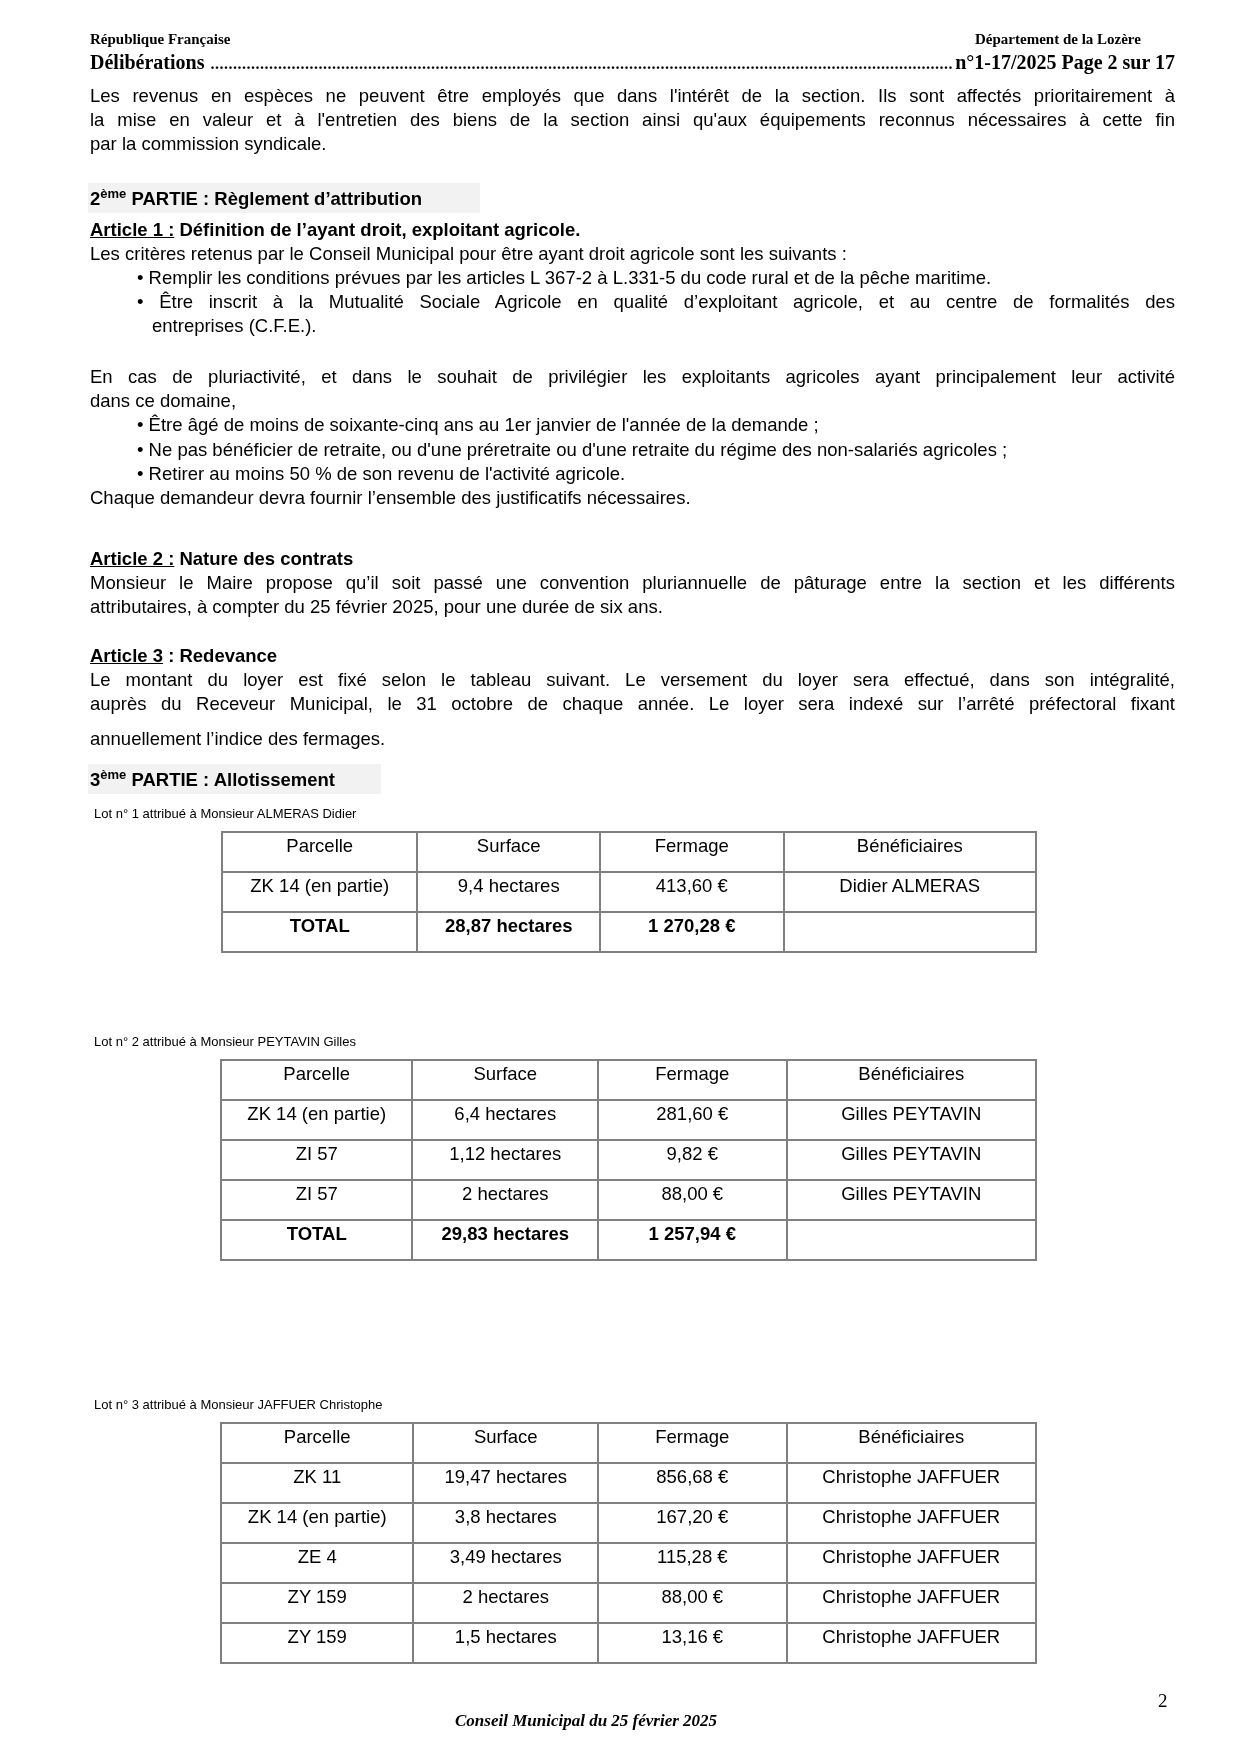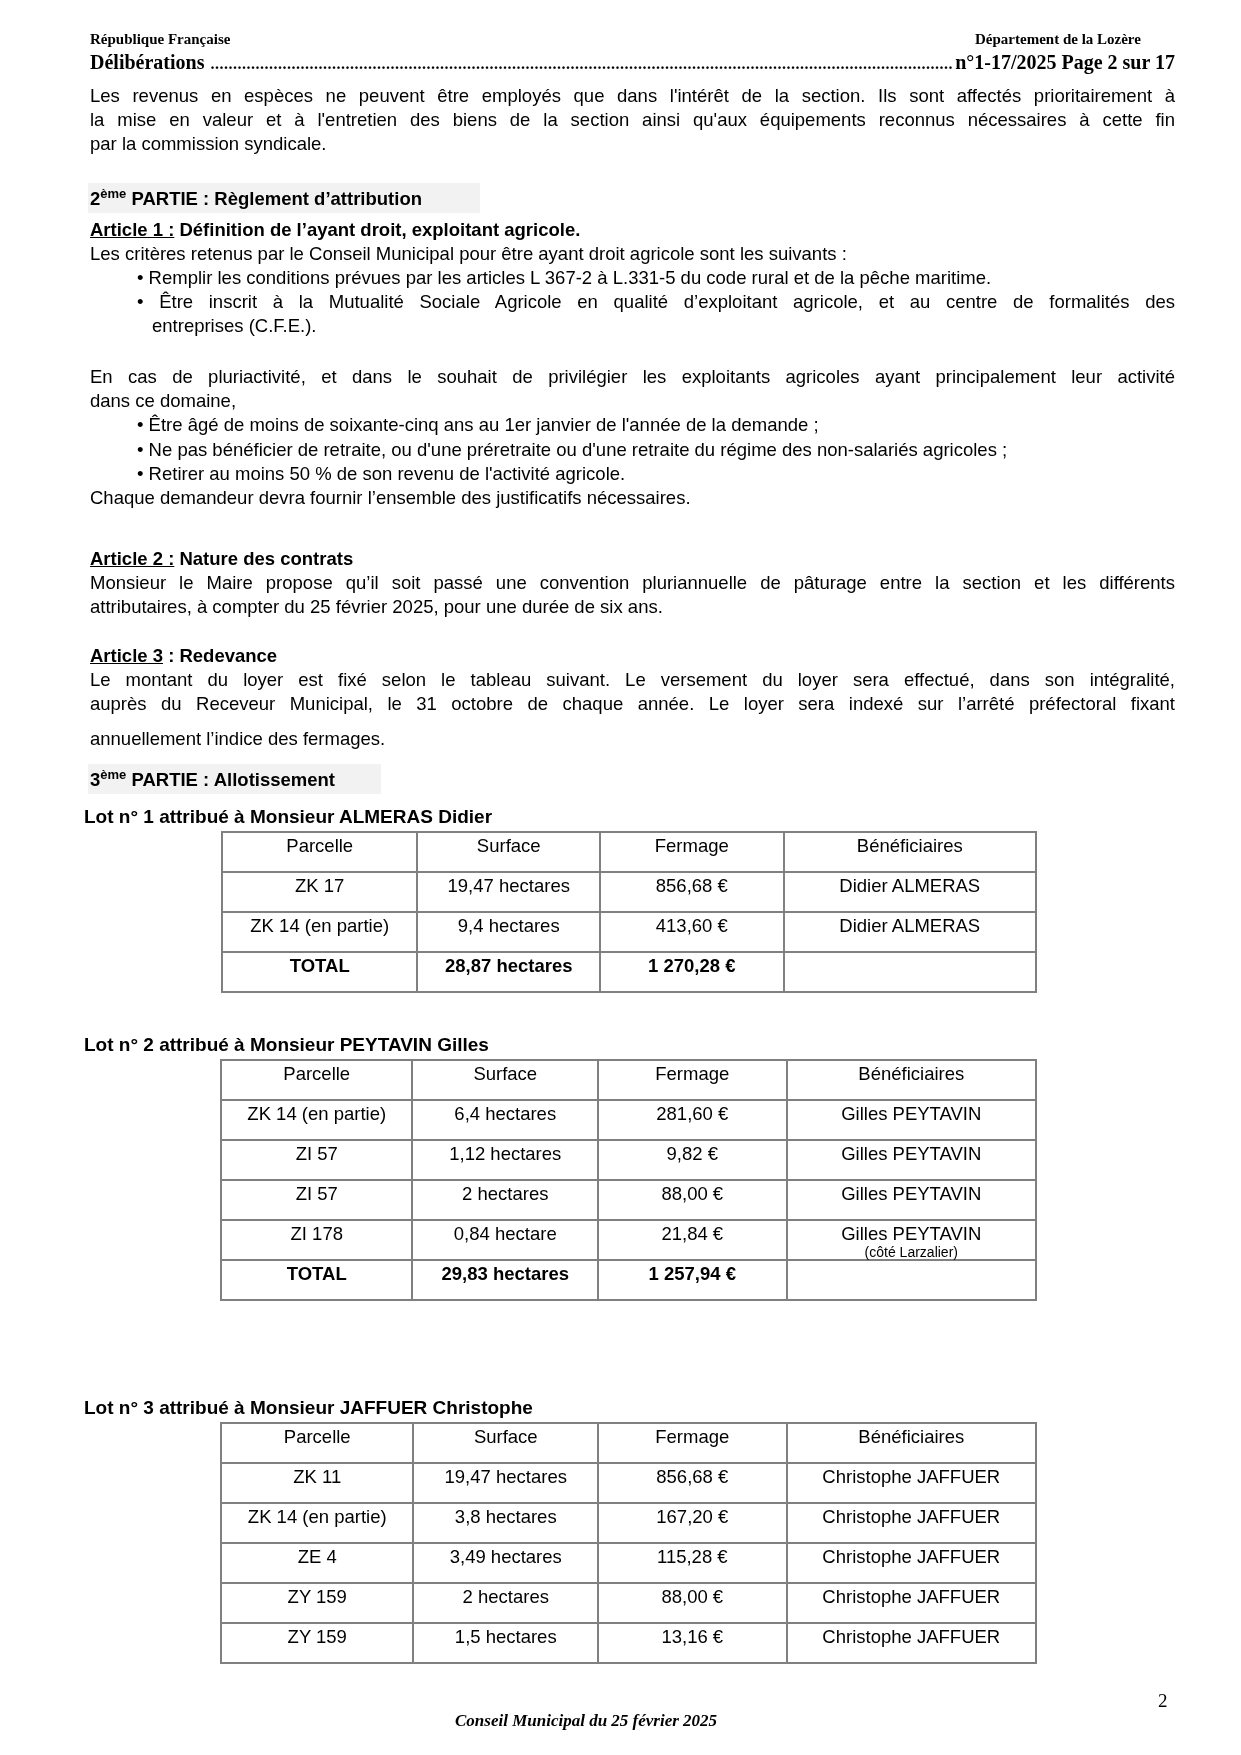--- a/index.html
+++ b/index.html
@@ -14,21 +14,21 @@
   .para { left: 90px; width: 1085px; text-align: justify; }
   .line { left: 90px; white-space: nowrap; }
   .justify-last { text-align-last: justify; }
   .bullet { left: 137px; width: 1038px; }
   .bullet-cont { left: 152px; }
   .band { background: #f2f2f2; left: 88px; height: 30px; }
   .band-text { font-weight: bold; font-size: 18.5px; left: 90px; white-space: nowrap; }
   .band-text sup { font-size: 13px; vertical-align: 7px; }
   .art-title { font-weight: bold; }
   .art-title .ul { text-decoration: underline; }
-  .lot-title { font-weight: bold; font-size: 19px; left: 84px; white-space: nowrap; }
+  .lot-title { font-weight: normal; font-size: 13px; left: 94px; white-space: nowrap; }
   table.lot { position: absolute; border-collapse: collapse; font-size: 18.5px; }
   table.lot td { border: 2px solid #808080; text-align: center; vertical-align: top; padding: 2px 4px 0 4px; height: 40px; box-sizing: border-box; }
   table.lot td.bold { font-weight: bold; }
   table.lot .note { display: block; font-size: 14px; line-height: 14px; }
   .page-num { font-family: "Liberation Serif", serif; font-size: 19px; left: 1158px; top: 1690px; }
   .footer { font-family: "Liberation Serif", serif; font-style: italic; font-weight: bold; font-size: 17px; left: 455px; top: 1711px; }
 </style>
 </head>
 <body>
 
@@ -81,26 +81,20 @@
       <col style="width:253px">
     </colgroup>
   <tbody>
       <tr>
     <td>Parcelle</td>
     <td>Surface</td>
     <td>Fermage</td>
     <td>Bénéficiaires</td>
   </tr>
   <tr>
-    <td>ZK 17</td>
-    <td>19,47 hectares</td>
-    <td>856,68 €</td>
-    <td>Didier ALMERAS</td>
-  </tr>
-  <tr>
     <td>ZK 14 (en partie)</td>
     <td>9,4 hectares</td>
     <td>413,60 €</td>
     <td>Didier ALMERAS</td>
   </tr>
   <tr>
     <td class="bold">TOTAL</td>
     <td class="bold">28,87 hectares</td>
     <td class="bold">1 270,28 €</td>
     <td></td>
@@ -133,26 +127,20 @@
     <td>ZI 57</td>
     <td>1,12 hectares</td>
     <td>9,82 €</td>
     <td>Gilles PEYTAVIN</td>
   </tr>
   <tr>
     <td>ZI 57</td>
     <td>2 hectares</td>
     <td>88,00 €</td>
     <td>Gilles PEYTAVIN</td>
-  </tr>
-  <tr>
-    <td>ZI 178</td>
-    <td>0,84 hectare</td>
-    <td>21,84 €</td>
-    <td><span>Gilles PEYTAVIN</span><span class="note">(côté Larzalier)</span></td>
   </tr>
   <tr>
     <td class="bold">TOTAL</td>
     <td class="bold">29,83 hectares</td>
     <td class="bold">1 257,94 €</td>
     <td></td>
   </tr>
 </tbody>
   </table>
 

